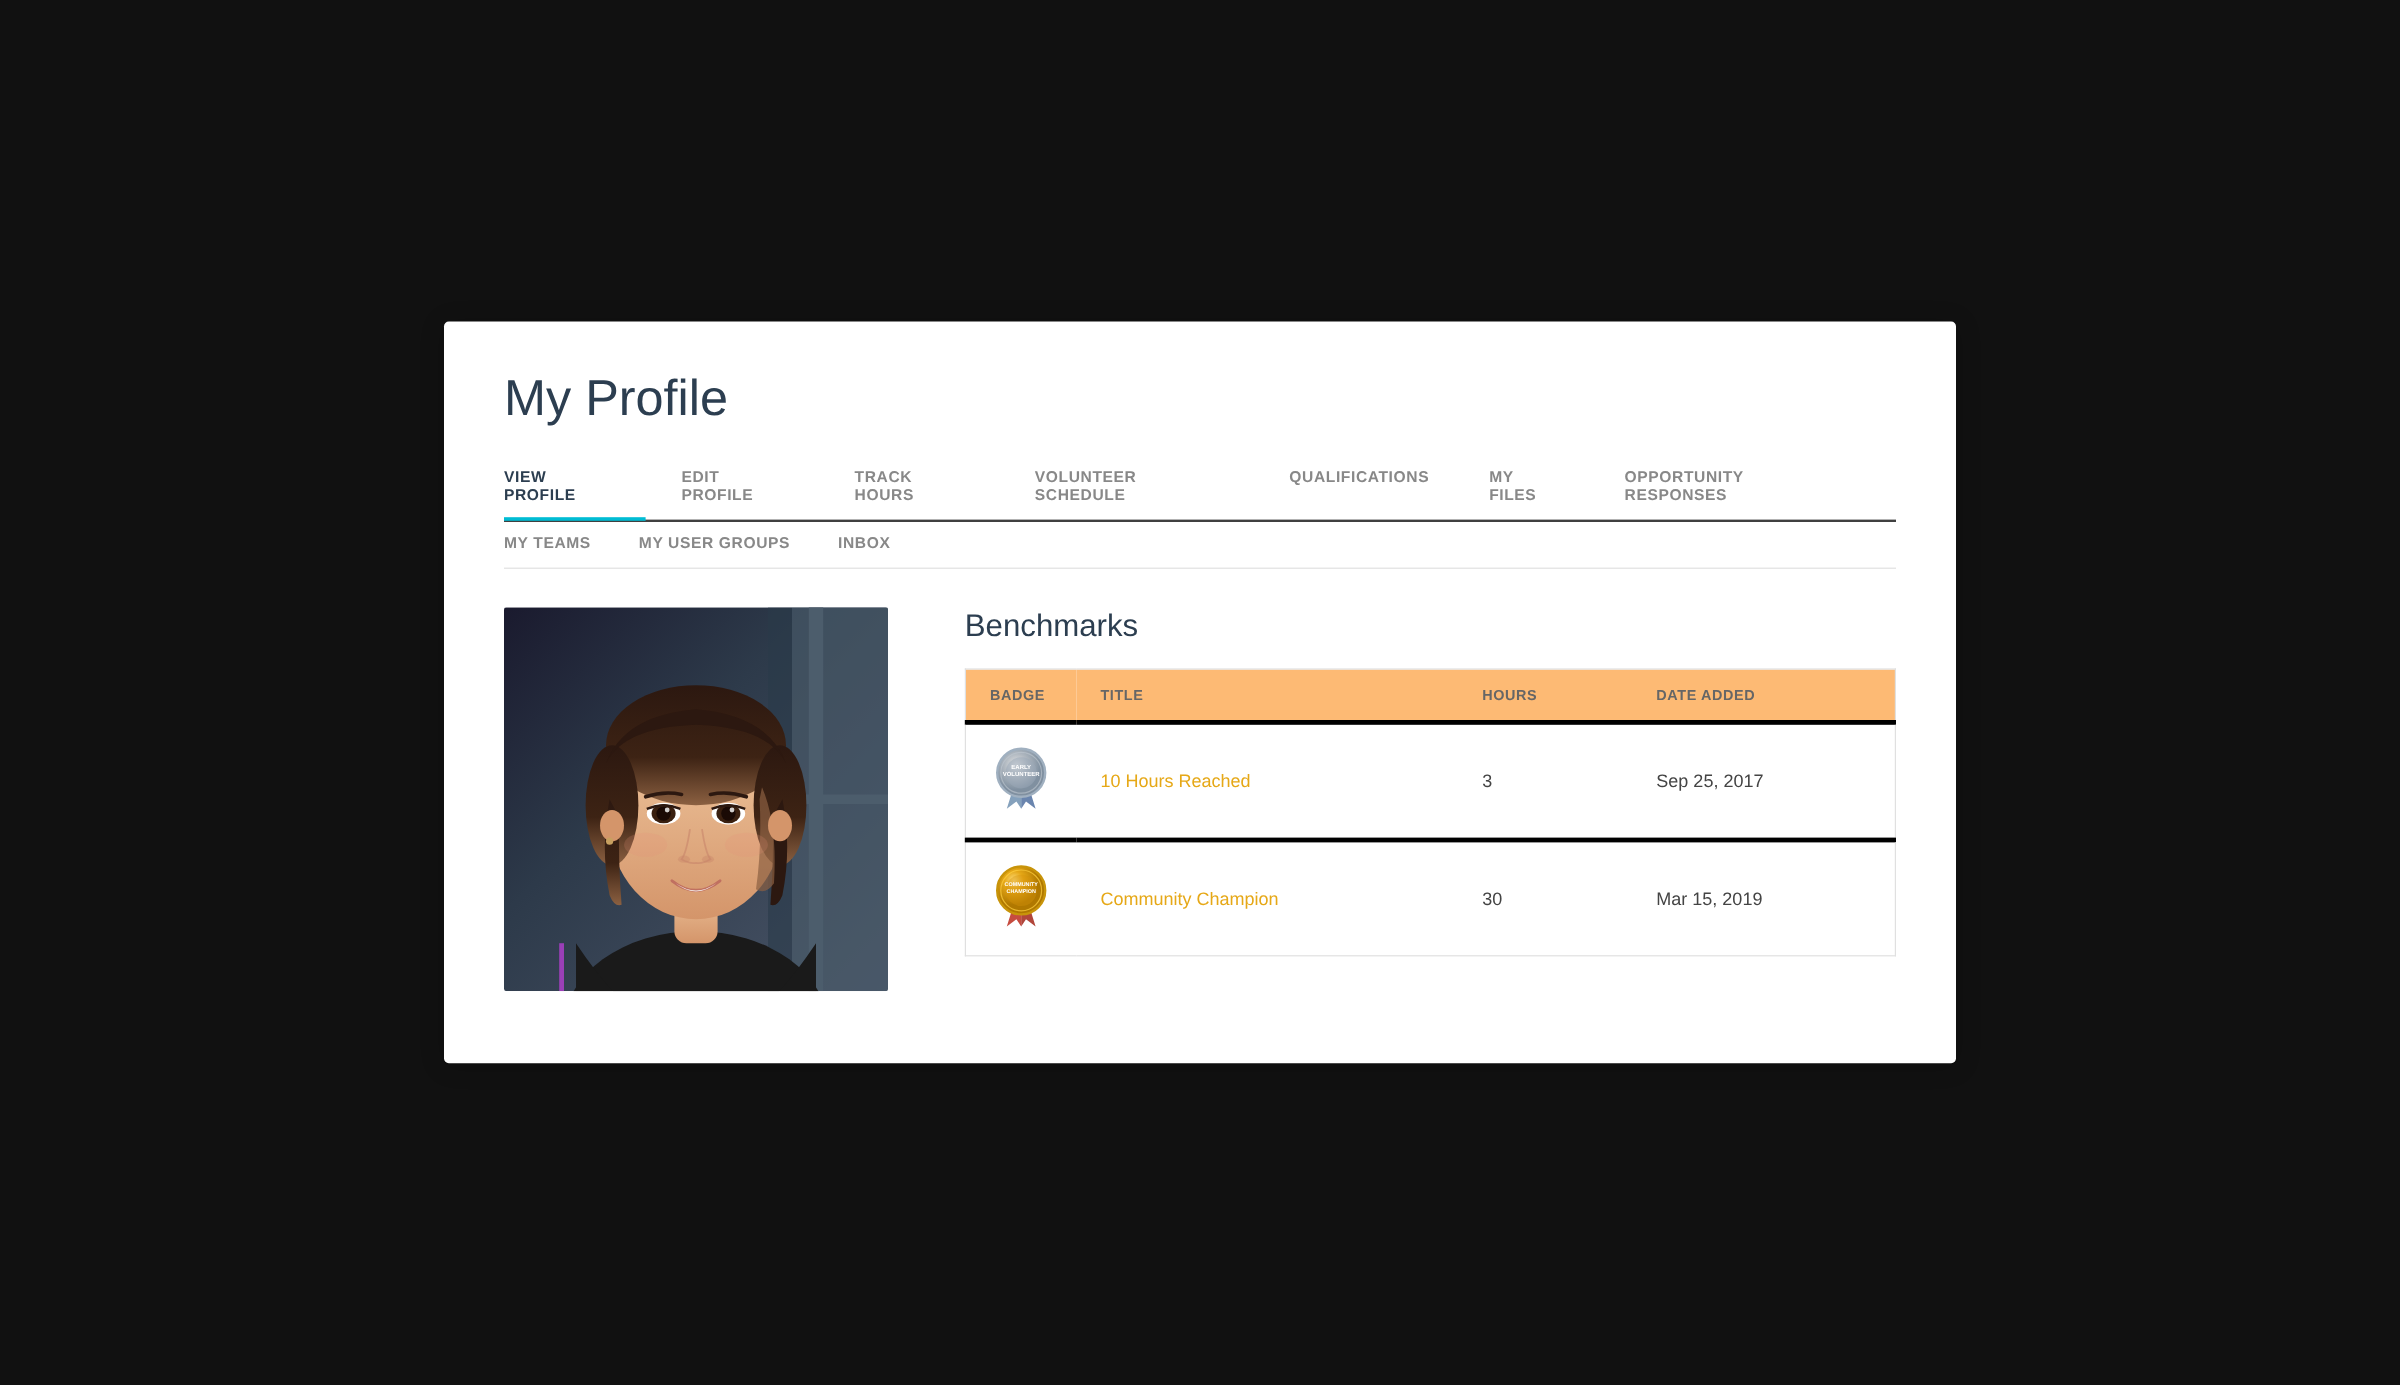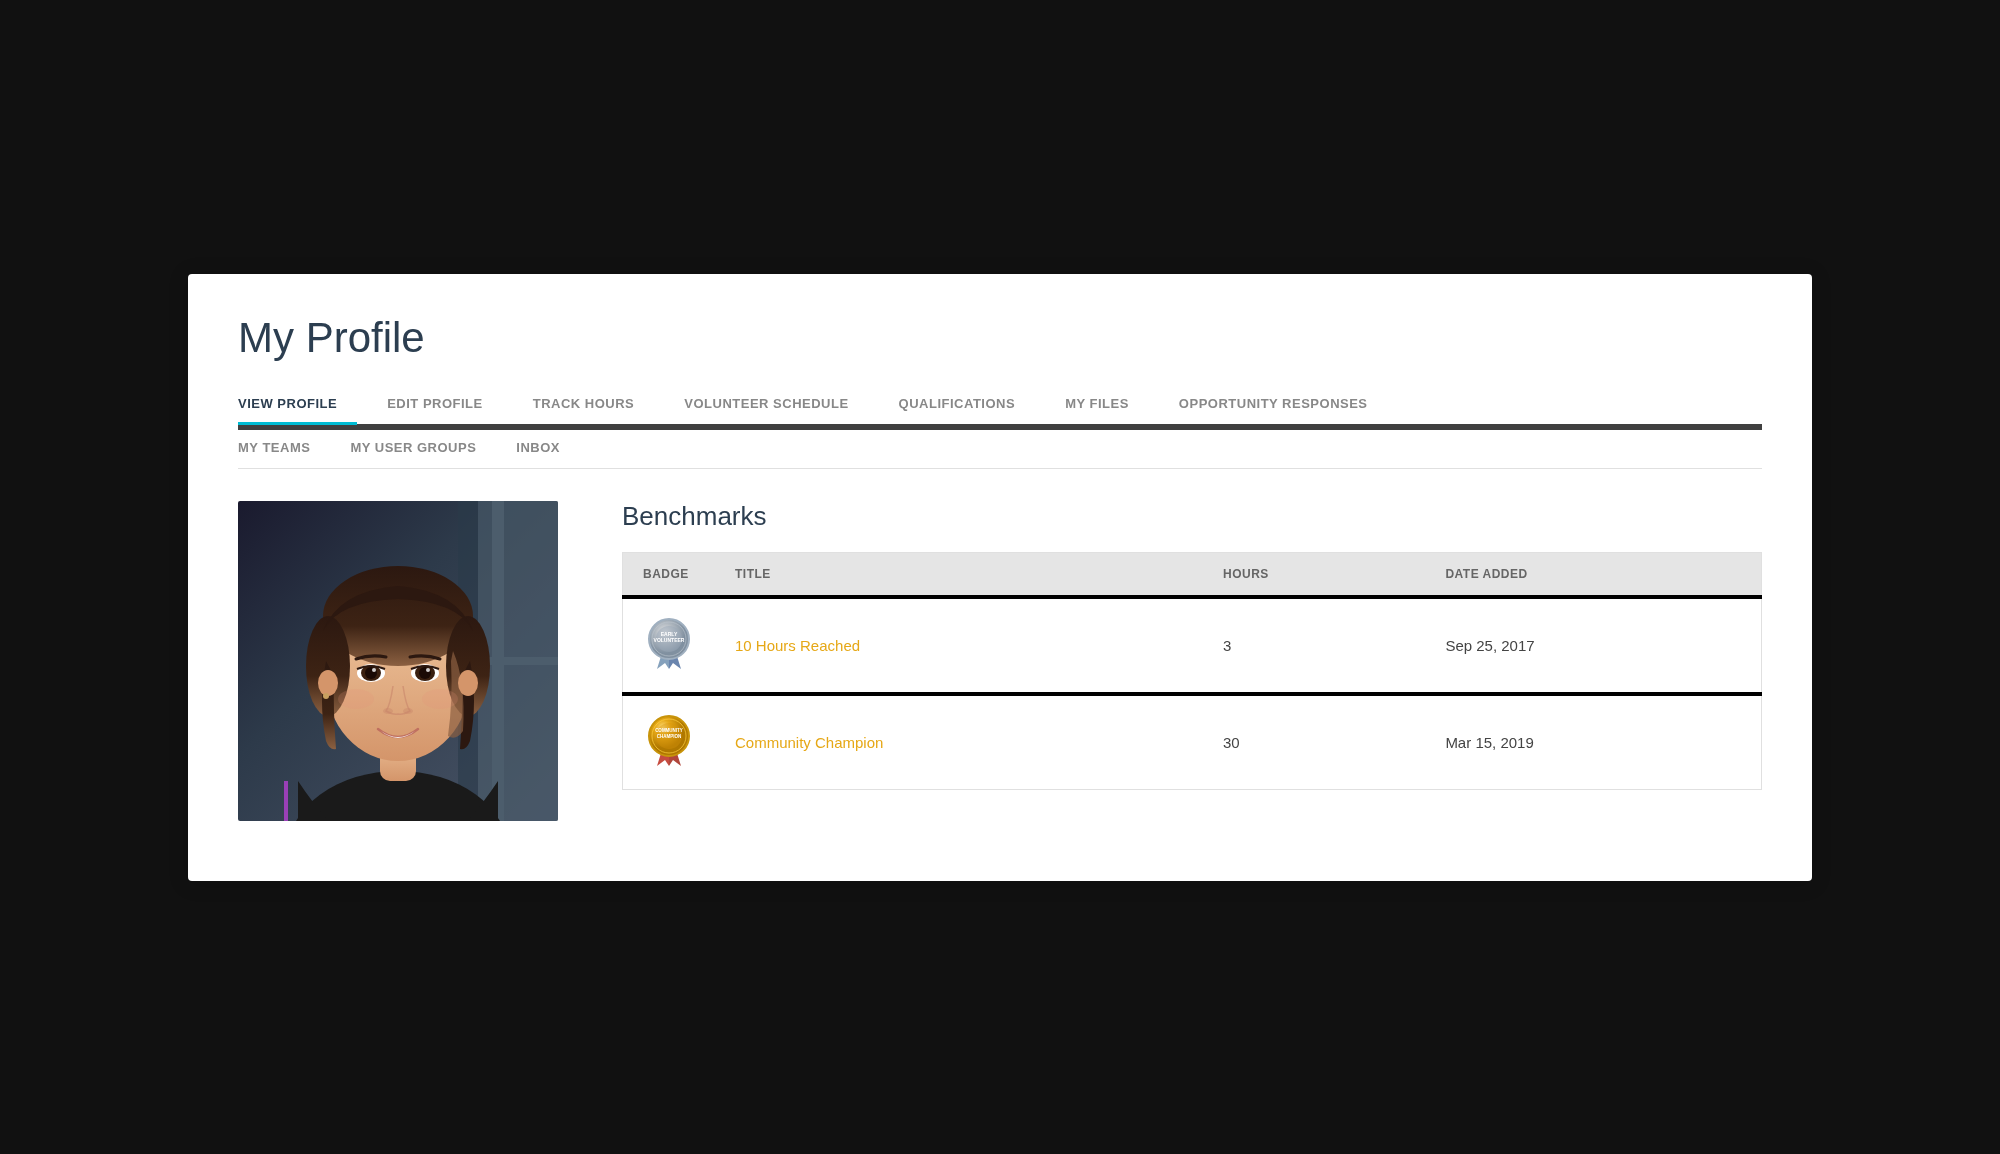--- a/index.html
+++ b/index.html
@@ -8,21 +8,21 @@
       background: #111;
       display: flex;
       justify-content: center;
       align-items: center;
       min-height: 100vh;
       font-family: -apple-system, BlinkMacSystemFont, 'Segoe UI', Arial, sans-serif;
     }
 
     .page-container {
       background: #fff;
-      width: 1624px;
+      width: 1260px;
       min-height: 580px;
       border-radius: 4px;
       padding: 40px 50px 60px 50px;
       box-shadow: 0 2px 20px rgba(0,0,0,0.2);
     }
 
     .page-title {
       font-size: 42px;
       font-weight: 400;
       color: #2c3e50;
@@ -51,23 +51,22 @@
       display: flex;
       gap: 0;
       margin-bottom: 32px;
       border-bottom: 1px solid #e0e0e0;
       padding-bottom: 0;
     }
 
     .nav-tabs-row1 {
       display: flex;
       gap: 10px;
-      border-bottom: 6px solid #404040;
+      border-bottom: 2px solid #404040;
       margin-bottom: 0;
-      text-align: center;
     }
 
     .nav-tabs-row1 .nav-tab.active {
       border-bottom: 3px solid #00bcd4;
       margin-bottom: -1px;
     }
 
     .content-area {
       display: flex;
       gap: 64px;
@@ -94,21 +93,21 @@
       margin-bottom: 20px;
     }
 
     .benchmarks-table {
       width: 100%;
       border-collapse: collapse;
       border: 1px solid #e0e0e0;
     }
 
     .benchmarks-table thead tr {
-      background: #e5e5e5;
+      background: #fdba74;
     }
 
     .benchmarks-table th {
       padding: 14px 20px;
       text-align: left;
       font-size: 12px;
       font-weight: 700;
       color: #666;
       letter-spacing: 0.5px;
       text-transform: uppercase;

